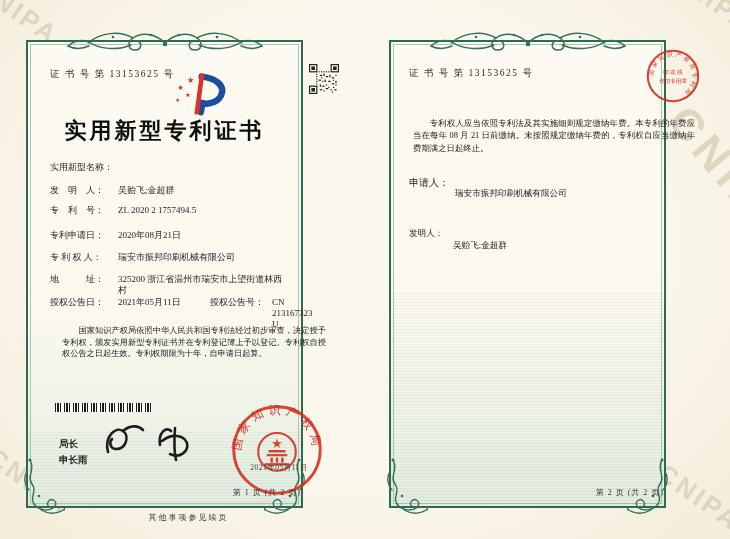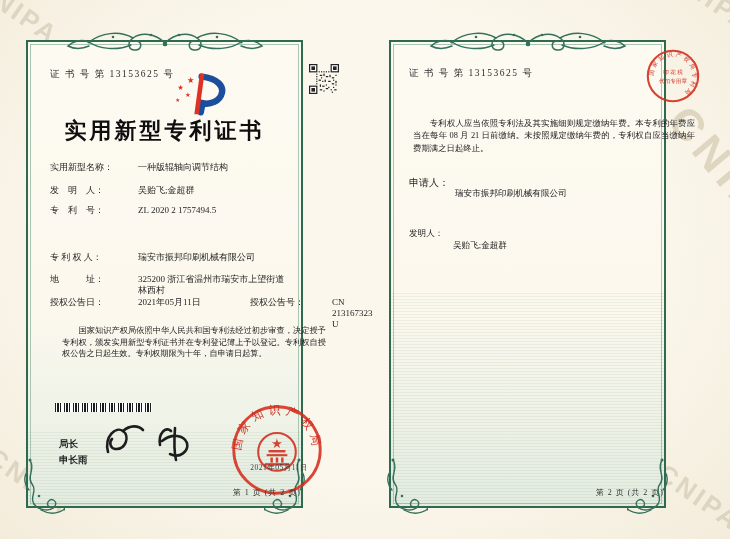--- a/index.html
+++ b/index.html
@@ -26,21 +26,21 @@
   .garland{position:absolute;top:-16px;left:50%;transform:translateX(-50%);width:200px;height:30px;}
   .corner{position:absolute;bottom:-8px;width:44px;height:56px;}
   .corner.bl{left:-7px;}
   .corner.br{right:-7px;transform:scaleX(-1);}
   
   .cert-no{position:absolute;left:22px;top:26px;font-size:9.5px;letter-spacing:1.5px;color:#2b2b2b;}
   .qr{position:absolute;left:281px;top:22px;width:30px;height:30px;}
   .logo{position:absolute;left:134px;top:30px;width:72px;height:44px;}
   .title{position:absolute;left:0;top:74px;width:100%;text-align:center;
          font-size:22px;font-weight:700;letter-spacing:3px;color:#0e0e0e;}
-  .field{position:absolute;left:22px;right:12px;display:flex;font-size:9px;color:#1f1f1f;line-height:11px;gap:20px;}
+  .field{position:absolute;left:22px;right:12px;display:flex;font-size:9px;color:#1f1f1f;line-height:11px;}
   .field .lab{flex:none;width:68px;}
   .field .val{flex:1;}
   .fr0{top:120px}.fr1{top:143px}.fr2{top:163px}.fr3{top:188px}.fr4{top:210px}.fr5{top:232px}
   .fr6{top:255px}
   .fr6 .val1{flex:none;width:92px;}
   .fr6 .lab2{flex:none;width:62px;}
   .paras{position:absolute;left:22px;width:288px;top:271px;font-size:8.2px;line-height:11.6px;
          text-align:justify;color:#222;}
   .paras p{margin:12px;text-indent:2em;}
   .barcode{position:absolute;left:27px;top:361px;width:97px;height:9px;
@@ -183,29 +183,32 @@
         <text x="16" y="20" font-size="8">★</text>
         <text x="24" y="27" font-size="7">★</text>
         <text x="13" y="33" font-size="6">★</text>
       </g>
     </svg>
 
     <div class="title">实用新型专利证书</div>
 
     <div class="field fr0">
       <span class="lab">实用新型名称：</span>
-      <span class="val">一种版辊轴向调节结构</span>
     </div>
     <div class="field fr1">
       <span class="lab">发　明　人：</span>
       <span class="val">吴贻飞;金超群</span>
     </div>
     <div class="field fr2">
       <span class="lab">专　利　号：</span>
       <span class="val">ZL 2020 2 1757494.5</span>
+    </div>
+    <div class="field fr3">
+      <span class="lab">专利申请日：</span>
+      <span class="val">2020年08月21日</span>
     </div>
     <div class="field fr4">
       <span class="lab">专 利 权 人：</span>
       <span class="val">瑞安市振邦印刷机械有限公司</span>
     </div>
     <div class="field fr5">
       <span class="lab">地　　　址：</span>
       <span class="val">325200 浙江省温州市瑞安市上望街道林西村</span>
     </div>
     <div class="field fr6">
@@ -247,20 +250,21 @@
         <rect x="48.7" y="58" width="2.6" height="5.4"></rect>
         <rect x="54.4" y="58" width="2.6" height="5.4"></rect>
         <rect x="37" y="64" width="26" height="2.6"></rect>
       </g>
     </svg>
     <div class="seal-date">2021年05月11日</div>
 
     <div class="page-footer">第 1 页 (共 2 页)</div>
   </div>
 
+  <div class="note">其他事项参见续页</div>
 
   <div class="page p2">
     <div class="tint"></div>
     <svg class="garland" viewBox="0 0 200 30">
         <use href="#garland-full" transform="translate(0,4)"></use>
       </svg>
     <svg class="corner bl" viewBox="0 0 44 56">
         <use href="#cornerflourish"></use>
       </svg>
     <svg class="corner br" viewBox="0 0 44 56">

